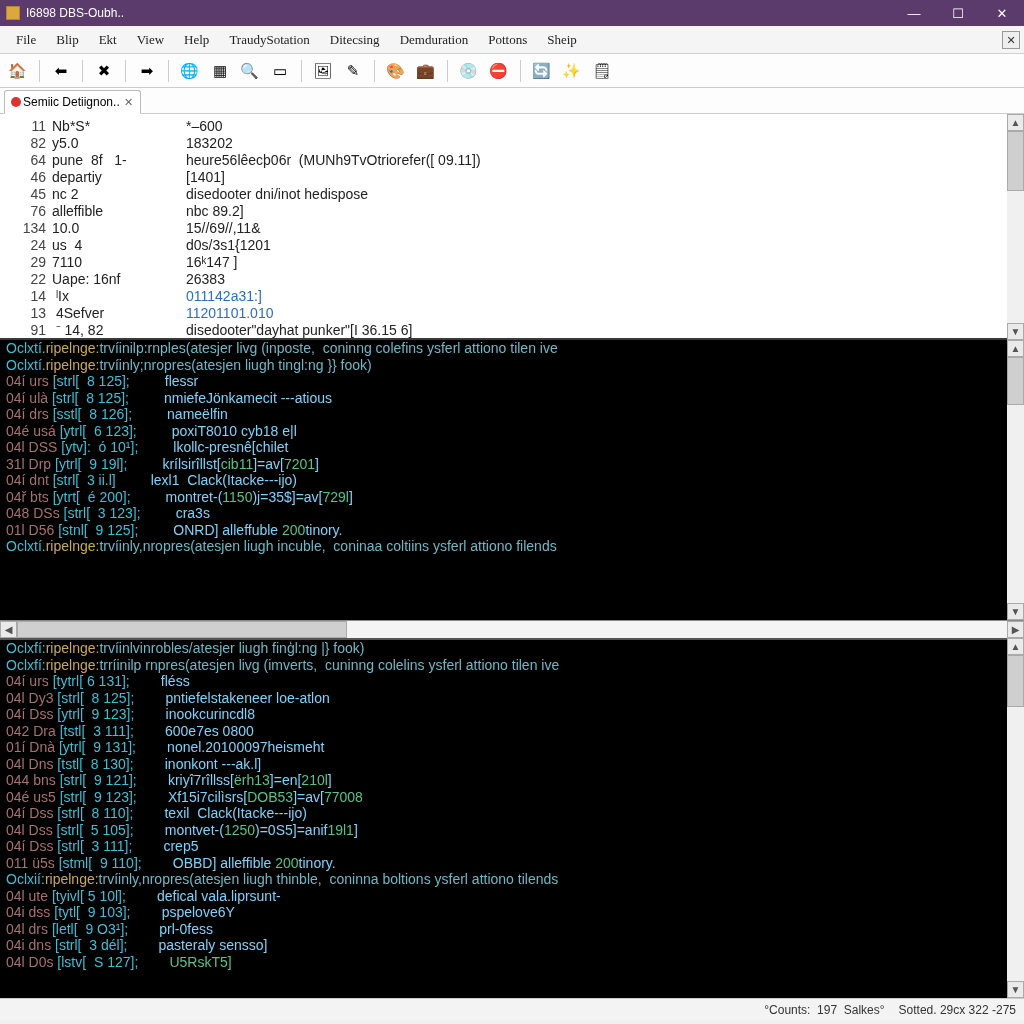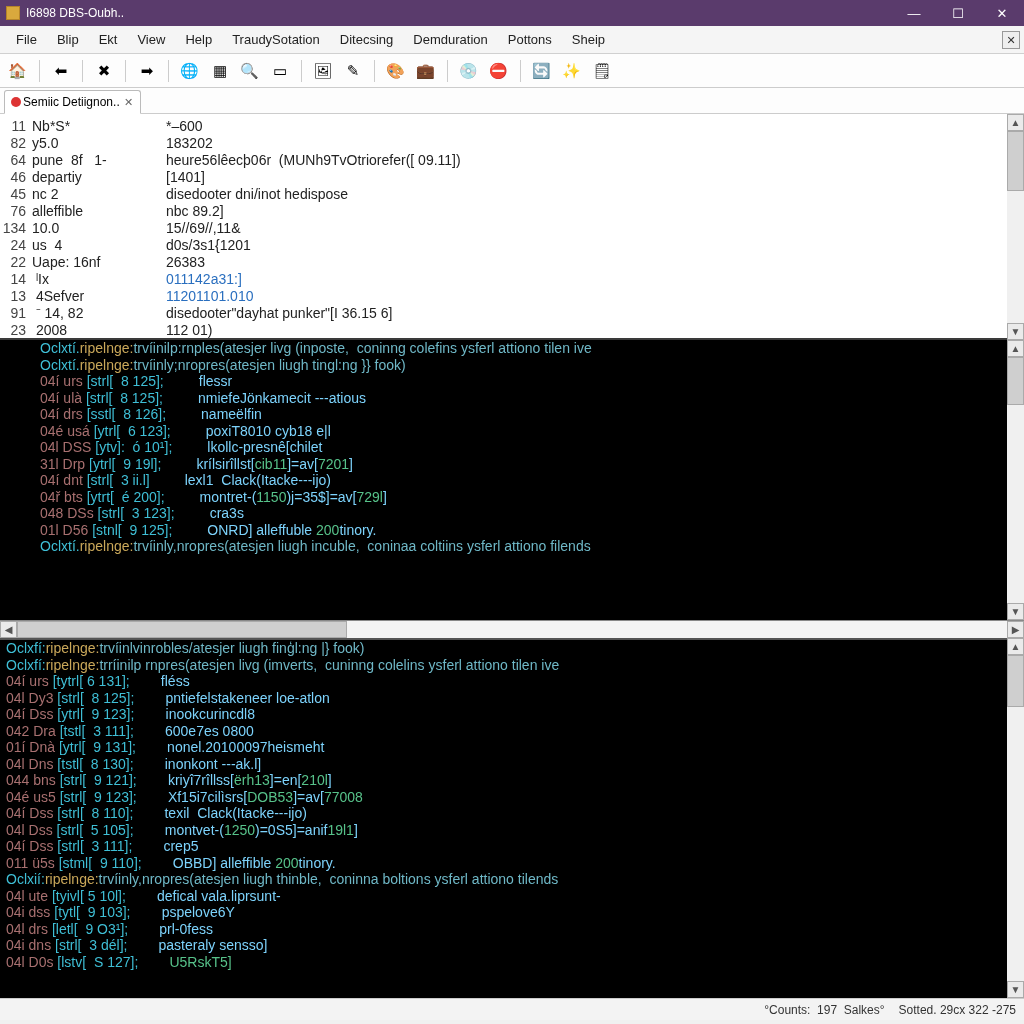--- a/index.html
+++ b/index.html
@@ -16,21 +16,21 @@
   .titlebar .winbtn {
     width: 44px; height: 26px; display: flex; align-items: center; justify-content: center;
     color: #fff; font-size: 13px;
   }
   
   .menubar {
     height: 28px; background: #f5f5f5; border-bottom: 1px solid #d0d0d0;
     display: flex; align-items: center; font-size: 13px; color: #222; padding-left: 6px;
     position: relative;
   }
-  .menubar .menuitem { padding: 4px 10px; cursor: default; }
+  .menubar .menuitem { padding: 4px 10px; cursor: default; font-family: Liberation Serif, serif; }
   .menubar .menu-close {
     position: absolute; right: 4px; top: 5px; width: 18px; height: 18px;
     border: 1px solid #999; display: flex; align-items: center; justify-content: center;
     font-size: 11px; color: #333; background: #eee;
   }
   
   .toolbar {
     height: 34px; background: #fdfdfd; border-bottom: 1px solid #ccc;
     display: flex; align-items: center; padding-left: 6px; gap: 6px;
   }
@@ -51,30 +51,30 @@
   }
   .tabstrip .tab .dot { width: 10px; height: 10px; border-radius: 50%; background: #d33; }
   .tabstrip .tab .tab-x { width:14px; height:14px; display:flex; align-items:center; justify-content:center; font-size:11px; color:#666;}
   
   .editor {
     height: 226px; background: #fff; overflow: hidden; font-family: Consolas, "Courier New", monospace;
     font-size: 14px; line-height: 17px; color: #222; padding: 4px 0 0 0;
     border-bottom: 2px solid #3a3a3a;
   }
   .editor .row { display: flex; white-space: pre; }
-  .editor .ln { width: 32px; text-align: right; color: #444; padding-right: 6px; }
+  .editor .ln { width: 52px; text-align: right; color: #444; padding-right: 6px; }
   .editor .col1 { width: 134px; }
   .editor .col2 { flex: 1; }
   .c-blue { color: #2a6fbf; }
   
   .console {
     background: #000; color: #9ac; font-family: Consolas, "Courier New", monospace;
     font-size: 14px; line-height: 16.5px; position: relative;
   }
-  .console1 { height: 280px; padding-left: 34px; }
+  .console1 { height: 280px; }
   .console2 { height: 360px; border-top: 2px solid #555; }
   .console .cl { white-space: pre; padding: 0 6px; }
   .c-cyan   { color: #3fbfd6; }
   .c-yel    { color: #caa85a; }
   .c-orange { color: #7dd3fc; }
   .c-pink   { color: #a87070; }
   .c-green  { color: #57c28a; }
   .c-grey   { color: #7dd3fc; }
   .c-dcyan  { color: #6fb8c7; }
   
@@ -177,20 +177,21 @@
 <div class="editor-wrap panel-wrap">
   <div class="editor" id="editor">
       <div class="row"><span class="ln">11</span><span class="col1">Nb*S*</span><span class="col2 ">*–600</span></div>
       <div class="row"><span class="ln">82</span><span class="col1">y5.0</span><span class="col2 ">183202</span></div>
       <div class="row"><span class="ln">64</span><span class="col1">pune  8f   1-</span><span class="col2 ">heure56lêecþ06r  (MUNh9TvOtriorefer([ 09.11])</span></div>
       <div class="row"><span class="ln">46</span><span class="col1">departiy</span><span class="col2 ">[1401]</span></div>
       <div class="row"><span class="ln">45</span><span class="col1">nc 2</span><span class="col2 ">disedooter dni/inot hedispose</span></div>
       <div class="row"><span class="ln">76</span><span class="col1">alleffible</span><span class="col2 ">nbc 89.2]</span></div>
       <div class="row"><span class="ln">134</span><span class="col1">10.0</span><span class="col2 ">15//69//,11&amp;</span></div>
       <div class="row"><span class="ln">24</span><span class="col1">us  4</span><span class="col2 ">d0s/3s1{1201</span></div>
+      <div class="row"><span class="ln">29</span><span class="col1">7110</span><span class="col2 ">16ᵏ147 ]</span></div>
       <div class="row"><span class="ln">22</span><span class="col1">Uape: 16nf</span><span class="col2 ">26383</span></div>
       <div class="row"><span class="ln">14</span><span class="col1"> ˡIx</span><span class="col2 c-blue">011142a31:]</span></div>
       <div class="row"><span class="ln">13</span><span class="col1"> 4Sefver</span><span class="col2 c-blue">11201101.010</span></div>
       <div class="row"><span class="ln">91</span><span class="col1"> ⁻ 14, 82</span><span class="col2 ">disedooter"dayhat punker"[I 36.15 6]</span></div>
       <div class="row"><span class="ln">23</span><span class="col1"> 2008</span><span class="col2 ">112 01)</span></div>
     </div>
   <div class="vscroll">
     <div class="arrow">▲</div>
     <div class="track">
         <div class="thumb" style="top:0;height:60px;"></div>

